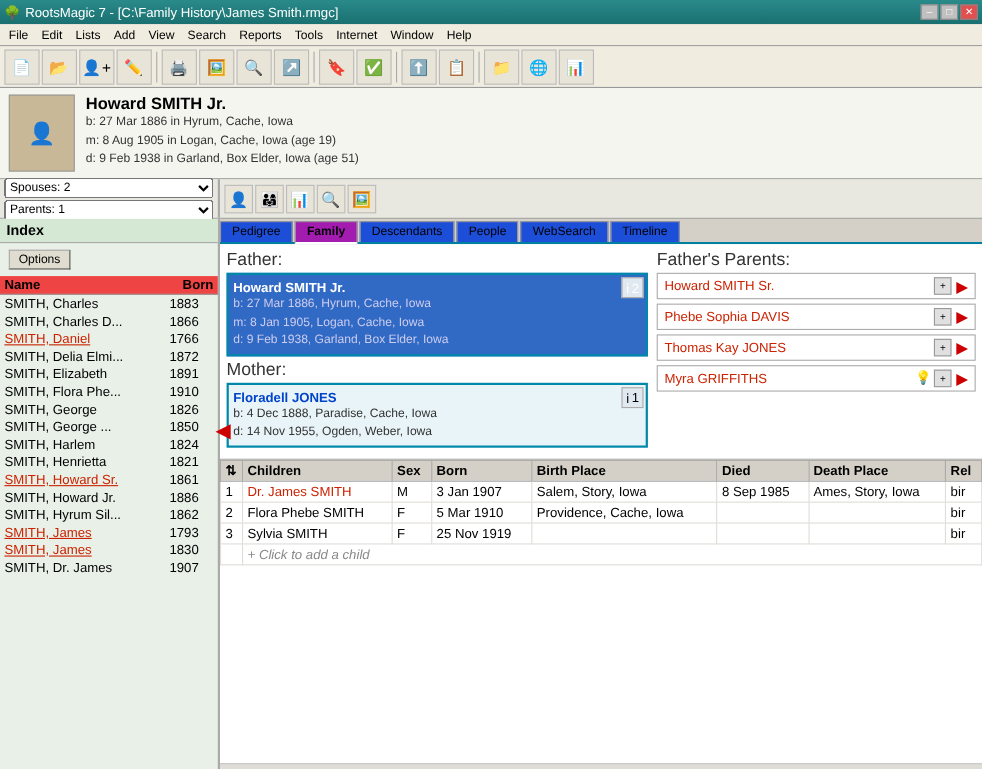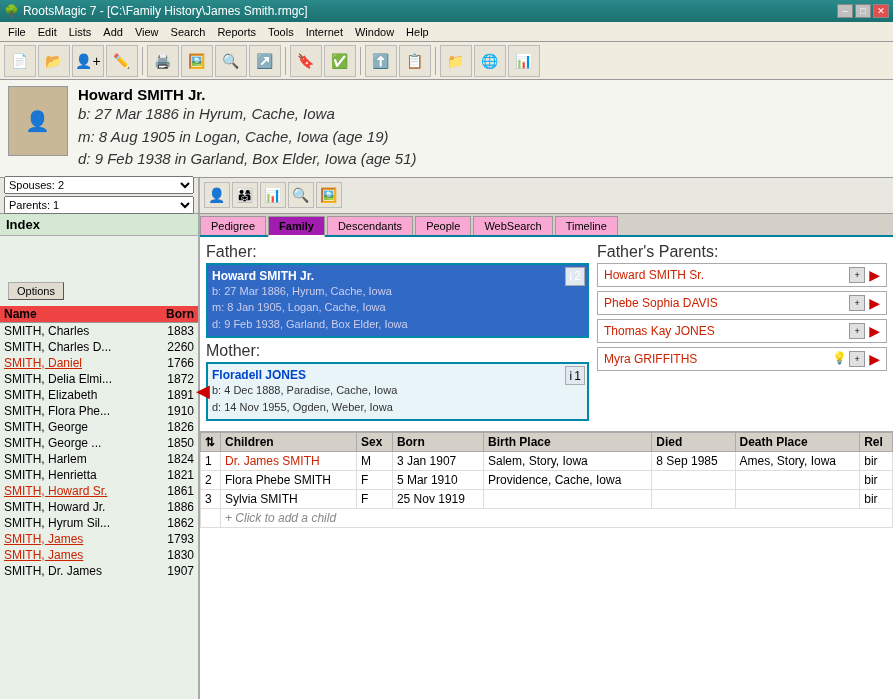--- a/index.html
+++ b/index.html
@@ -76,21 +76,21 @@
       width: 60px; height: 70px;
       background: #c8b898;
       border: 1px solid #999;
       display: flex; align-items: center; justify-content: center;
       font-size: 20px;
       color: #666;
       flex-shrink: 0;
     }
     .person-info { flex: 1; }
     .person-name { font-size: 15px; font-weight: bold; color: #000; }
-    .person-detail { font-size: 15px; color: #333; line-height: 1.5; font-style: italic; }
+    .person-detail { font-size: 11px; color: #333; line-height: 1.5; }
 
     
     .sidebar {
       width: 200px;
       background: #e8f0e8;
       border-right: 2px solid #aaa;
       display: flex;
       flex-direction: column;
       flex-shrink: 0;
     }
@@ -120,36 +120,36 @@
     .index-table-header .col-name { flex: 1; }
     .index-table-header .col-born { width: 40px; text-align: right; }
     .index-list { flex: 1; overflow-y: auto; }
     .index-item {
       display: flex;
       padding: 1px 4px;
       cursor: pointer;
       font-size: 11px;
     }
     .index-item .col-name { flex: 1; }
-    .index-item .col-born { width: 40px; text-align: right; }
+    .index-item .col-born { width: 40px; text-align: left; }
     .index-item.link .col-name { color: #cc2200; text-decoration: underline; cursor: pointer; }
 
     
     .content-area { flex: 1; display: flex; flex-direction: column; overflow: hidden; }
 
     
     .tabs {
       background: #d4d0c8;
       display: flex;
       border-bottom: 2px solid #0080a0;
       padding-top: 2px;
     }
     .tab {
       padding: 3px 10px;
-      background: #f9a8d4;
+      background: #1d4ed8;
       border: 1px solid #999;
       border-bottom: none;
       cursor: pointer;
       font-size: 11px;
       margin-right: 2px;
     }
     .tab.active {
       background: #a21caf;
       border-bottom: 2px solid white;
       margin-bottom: -2px;
@@ -308,35 +308,35 @@
     <div class="toolbar-btn" style="width:26px;height:26px;">📊</div>
     <div class="toolbar-btn" style="width:26px;height:26px;">🔍</div>
     <div class="toolbar-btn" style="width:26px;height:26px;">🖼️</div>
   </div>
 </div>
 
 <div style="display:flex; height:calc(699px - 22px - 20px - 38px - 75px - 36px); background:white;">
 
   <div class="sidebar">
     <div class="index-header">Index</div>
-    <div style="padding:2px 4px;margin-top:40px;">
+    <div style="padding:2px 4px;">
       <button class="options-btn">Options</button>
     </div>
     <div class="index-table-header">
       <span class="col-name">Name</span>
       <span class="col-born">Born</span>
     </div>
     <div class="index-list" id="index-list">
         <div class="index-item">
           <span class="col-name">SMITH, Charles</span>
           <span class="col-born">1883</span>
         </div>
         <div class="index-item">
           <span class="col-name">SMITH, Charles D...</span>
-          <span class="col-born">2260</span>
+          <span class="col-born">1866</span>
         </div>
         <div class="index-item link">
           <span class="col-name">SMITH, Daniel</span>
           <span class="col-born">1766</span>
         </div>
         <div class="index-item">
           <span class="col-name">SMITH, Delia Elmi...</span>
           <span class="col-born">1872</span>
         </div>
         <div class="index-item">

